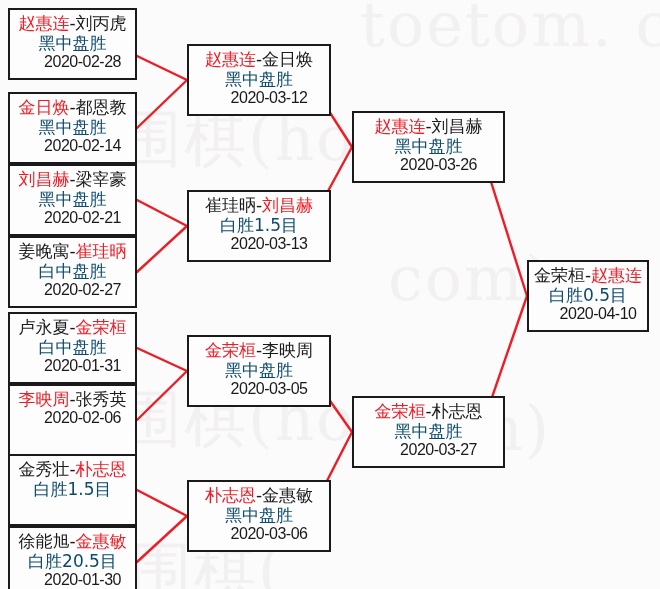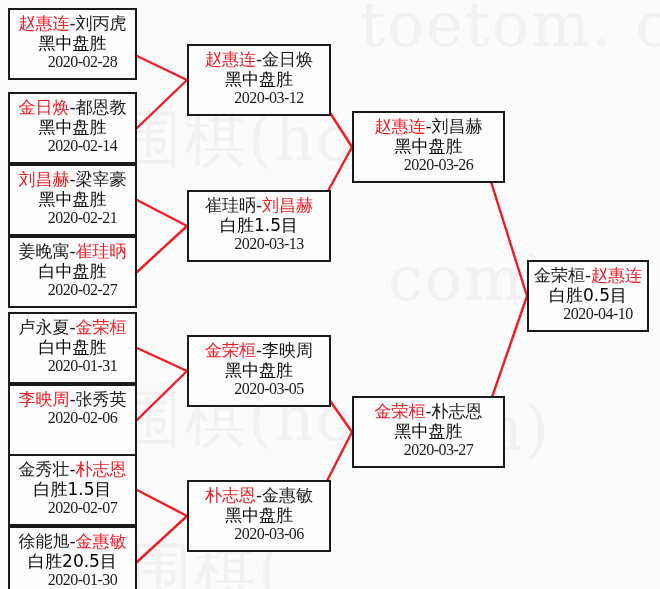--- a/index.html
+++ b/index.html
@@ -62,28 +62,28 @@
     line-height: 1.18;
   }
   .m-players {
     font-size: 17px;
     color: #1a1a1a;
     white-space: nowrap;
     font-family: "DejaVu Sans", "Liberation Sans", sans-serif;
   }
   .m-result {
     font-size: 17px;
-    color: #000000;
+    color: #0c4a6e;
     white-space: nowrap;
   }
   .m-date {
     font-size: 16px;
     color: #1a1a1a;
     white-space: nowrap;
-    font-family: Liberation Serif, serif;
+    font-family: Liberation Sans, sans-serif;
     letter-spacing: -0.5px;
     padding-left: 20px;
   }
   .winner { color: #ee1c25; }
   .loser  { color: #1a1a1a; margin-top: 42px; }
   .dash   { color: #1a1a1a; }
 
   
   .r1 { left: 8px;   width: 129px; height: 72px; }
   .r2 { left: 187px; width: 144px; height: 72px; }
@@ -175,21 +175,20 @@
       <span class="winner">李映周</span><span class="dash">-</span><span class="loser">张秀英</span>
     </div>
     <div class="m-date">2020-02-06</div>
   </div>
 
   <div class="match r1" style="top:454px;">
     <div class="m-players">
       <span class="loser">金秀壮</span><span class="dash">-</span><span class="winner">朴志恩</span>
     </div>
     <div class="m-result">白胜1.5目</div>
-    <div class="m-date">2020-02-07</div>
   </div>
 
   <div class="match r1" style="top:526px;">
     <div class="m-players">
       <span class="loser">徐能旭</span><span class="dash">-</span><span class="winner">金惠敏</span>
     </div>
     <div class="m-result">白胜20.5目</div>
     <div class="m-date">2020-01-30</div>
   </div>
 

